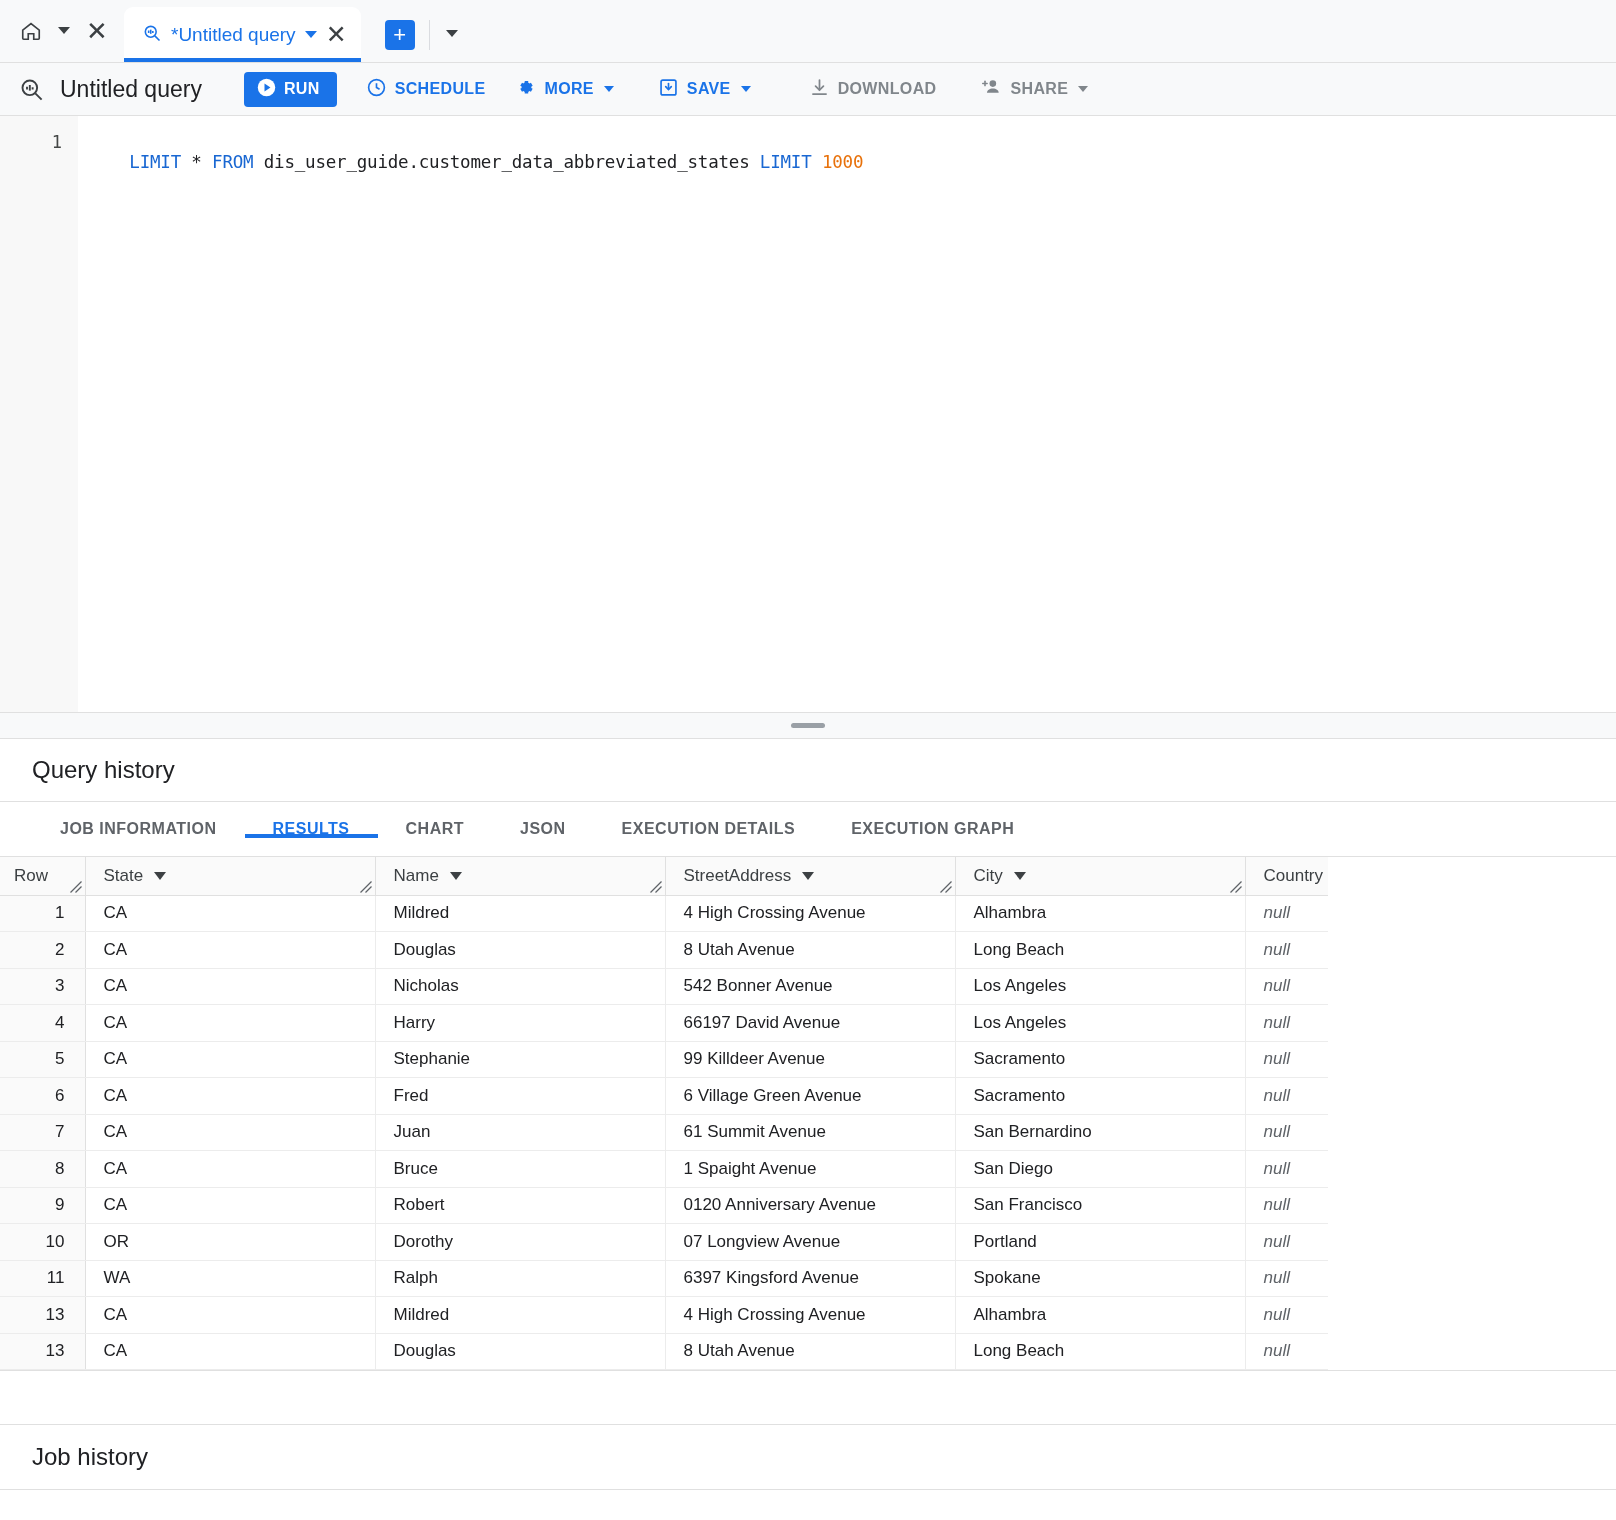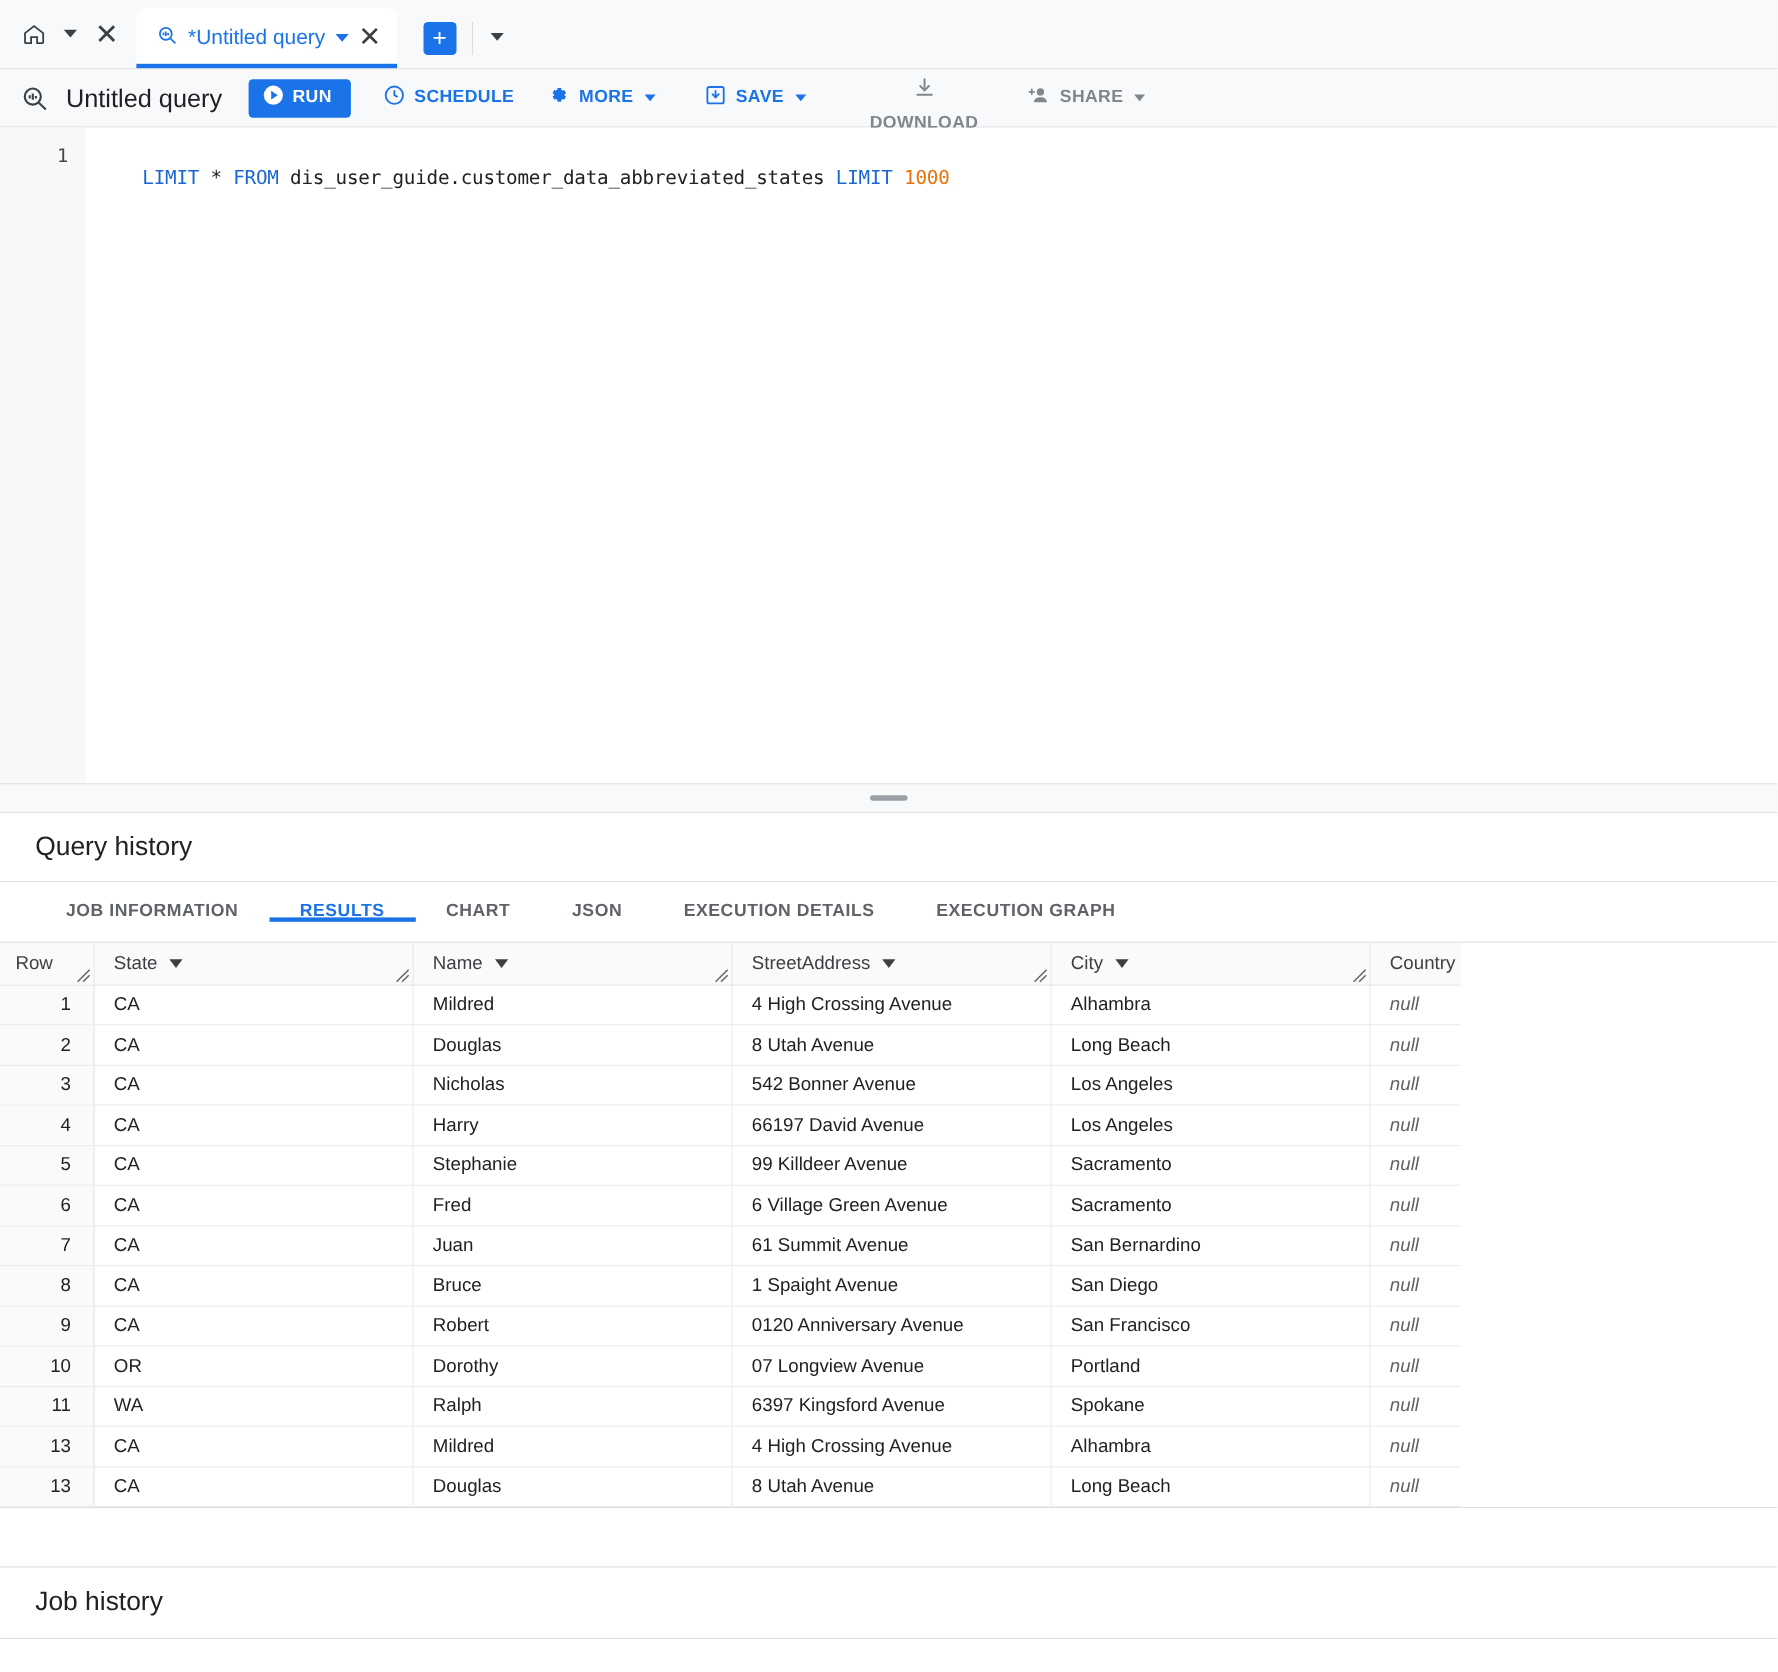--- a/index.html
+++ b/index.html
@@ -99,21 +99,21 @@
     display: flex;
     align-items: center;
     padding-left: 10px;
     gap: 0;
   }
   .q-icon { width: 42px; display: flex; justify-content: center; color: #3c4043; }
   .q-title {
     font-size: 23px;
     color: #202124;
     margin-left: 8px;
-    margin-right: 24px;
+    margin-right: 42px;
     white-space: nowrap;
   }
   .run-btn {
     background: #1a73e8;
     color: #fff;
     height: 35px;
     border-radius: 4px;
     display: flex; align-items: center;
     gap: 8px;
     padding: 0 17px 0 13px;
@@ -384,21 +384,21 @@
       <svg width="21" height="21" viewBox="0 0 24 24" fill="none" stroke="#1a73e8" stroke-width="1.9">
         <rect x="3.5" y="3.5" width="17" height="17" rx="2"></rect>
         <polyline points="12,7.5 12,14" stroke-linecap="round"></polyline>
         <polyline points="8.8,11 12,14.3 15.2,11" stroke-linecap="round"></polyline>
       </svg>
     </span>
     <span>SAVE</span>
     <span class="caret"></span>
   </div>
 
-  <div class="tb-btn disabled" style="margin-left:28px;flex-direction:column;">
+  <div class="tb-btn disabled" style="margin-left:28px;">
     <span>
       <svg width="21" height="21" viewBox="0 0 24 24" fill="none" stroke="#80868b" stroke-width="2">
         <line x1="12" y1="3.5" x2="12" y2="14.5" stroke-linecap="round"></line>
         <polyline points="7.5,10.5 12,15 16.5,10.5" stroke-linecap="round"></polyline>
         <line x1="4.5" y1="19.5" x2="19.5" y2="19.5" stroke-linecap="round"></line>
       </svg>
     </span>
     <span>DOWNLOAD</span>
   </div>
 

